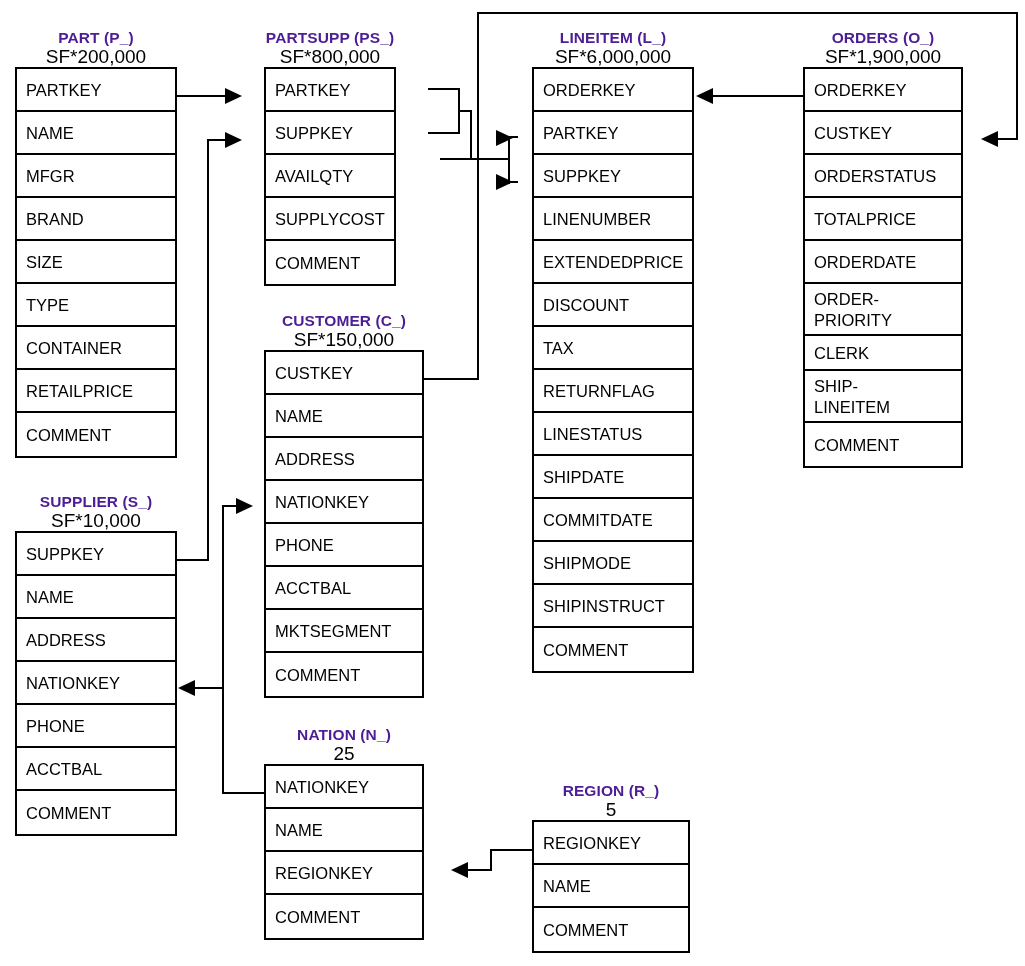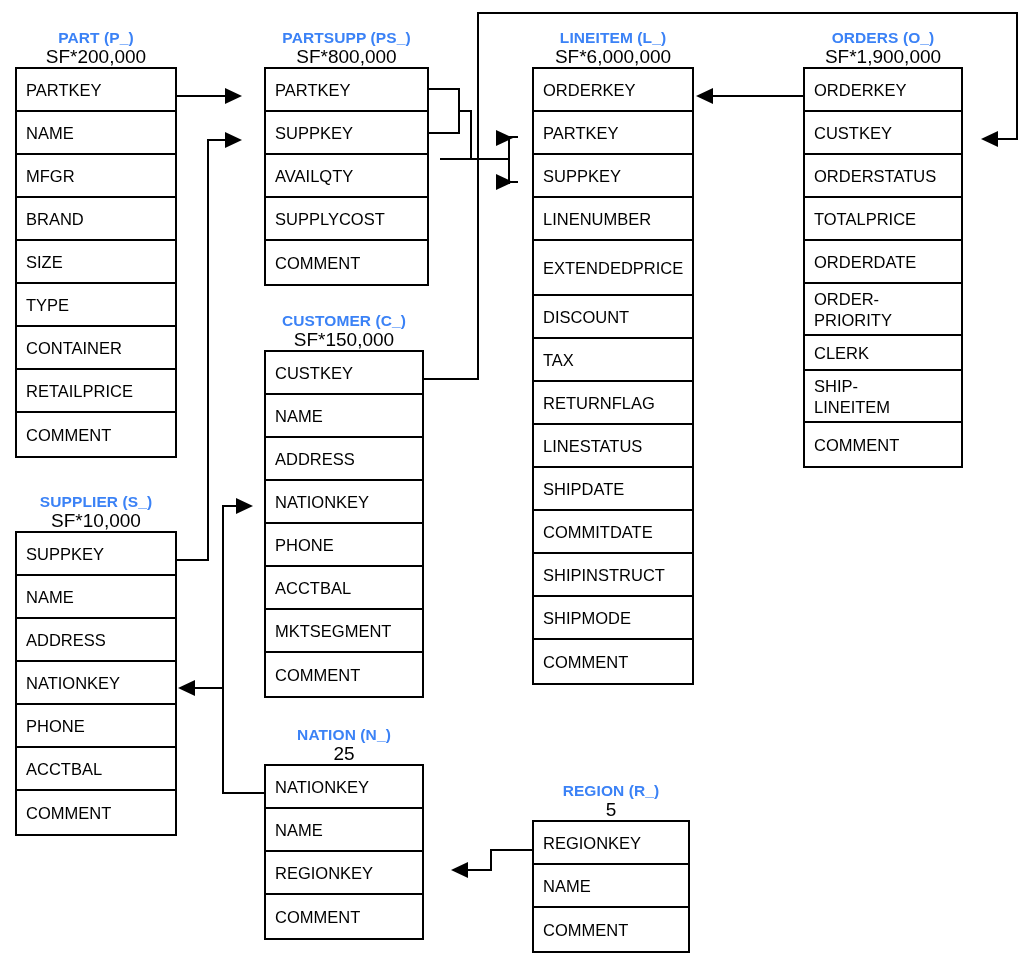--- a/index.html
+++ b/index.html
@@ -13,21 +13,21 @@
     height:966px;
     background:#ffffff;
     overflow:hidden;
   }
   
   .entity{position:absolute;}
   .ent-title{
     text-align:center;
     font-weight:bold;
     font-size:15.5px;
-    color:#3b82f6;
+    color:#4c1d95;
     line-height:19px;
     letter-spacing:.1px;
     white-space:nowrap;
   }
   .ent-card{
     text-align:center;
     font-size:19px;
     color:#000;
     line-height:19px;
     white-space:nowrap;
@@ -133,49 +133,49 @@
       <div class="fld" style="height:43px;">MFGR</div>
       <div class="fld" style="height:43px;">BRAND</div>
       <div class="fld" style="height:43px;">SIZE</div>
       <div class="fld" style="height:43px;">TYPE</div>
       <div class="fld" style="height:43px;">CONTAINER</div>
       <div class="fld" style="height:43px;">RETAILPRICE</div>
       <div class="fld" style="height:43px;">COMMENT</div>
     </div>
   </div>
 
-  <div class="entity" style="left:264px; top:28px; width:165px;">
+  <div class="entity" style="left:264px; top:28px; width:132px;">
     <div class="ent-title">PARTSUPP (PS_)</div>
     <div class="ent-card">SF*800,000</div>
     <div class="ent-box">
       <div class="fld" style="height:43px;">PARTKEY</div>
       <div class="fld" style="height:43px;">SUPPKEY</div>
       <div class="fld" style="height:43px;">AVAILQTY</div>
       <div class="fld" style="height:43px;">SUPPLYCOST</div>
       <div class="fld" style="height:43px;">COMMENT</div>
     </div>
   </div>
 
   <div class="entity" style="left:532px; top:28px; width:162px;">
     <div class="ent-title">LINEITEM (L_)</div>
     <div class="ent-card">SF*6,000,000</div>
     <div class="ent-box">
       <div class="fld" style="height:43px;">ORDERKEY</div>
       <div class="fld" style="height:43px;">PARTKEY</div>
       <div class="fld" style="height:43px;">SUPPKEY</div>
       <div class="fld" style="height:43px;">LINENUMBER</div>
-      <div class="fld" style="height:55px;">EXTENDEDPRICE</div>
+      <div class="fld" style="height:43px;">EXTENDEDPRICE</div>
       <div class="fld" style="height:43px;">DISCOUNT</div>
       <div class="fld" style="height:43px;">TAX</div>
       <div class="fld" style="height:43px;">RETURNFLAG</div>
       <div class="fld" style="height:43px;">LINESTATUS</div>
       <div class="fld" style="height:43px;">SHIPDATE</div>
       <div class="fld" style="height:43px;">COMMITDATE</div>
+      <div class="fld" style="height:43px;">SHIPMODE</div>
       <div class="fld" style="height:43px;">SHIPINSTRUCT</div>
-      <div class="fld" style="height:43px;">SHIPMODE</div>
       <div class="fld" style="height:43px;">COMMENT</div>
     </div>
   </div>
 
   <div class="entity" style="left:803px; top:28px; width:160px;">
     <div class="ent-title">ORDERS (O_)</div>
     <div class="ent-card">SF*1,900,000</div>
     <div class="ent-box">
       <div class="fld" style="height:43px;">ORDERKEY</div>
       <div class="fld" style="height:43px;">CUSTKEY</div>

